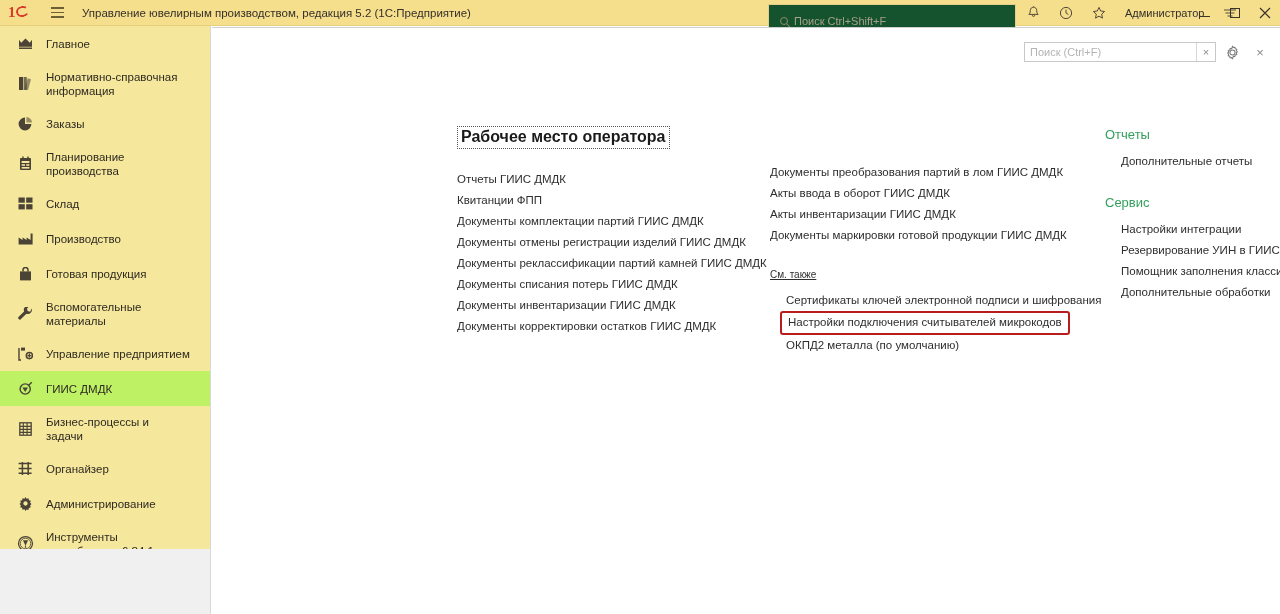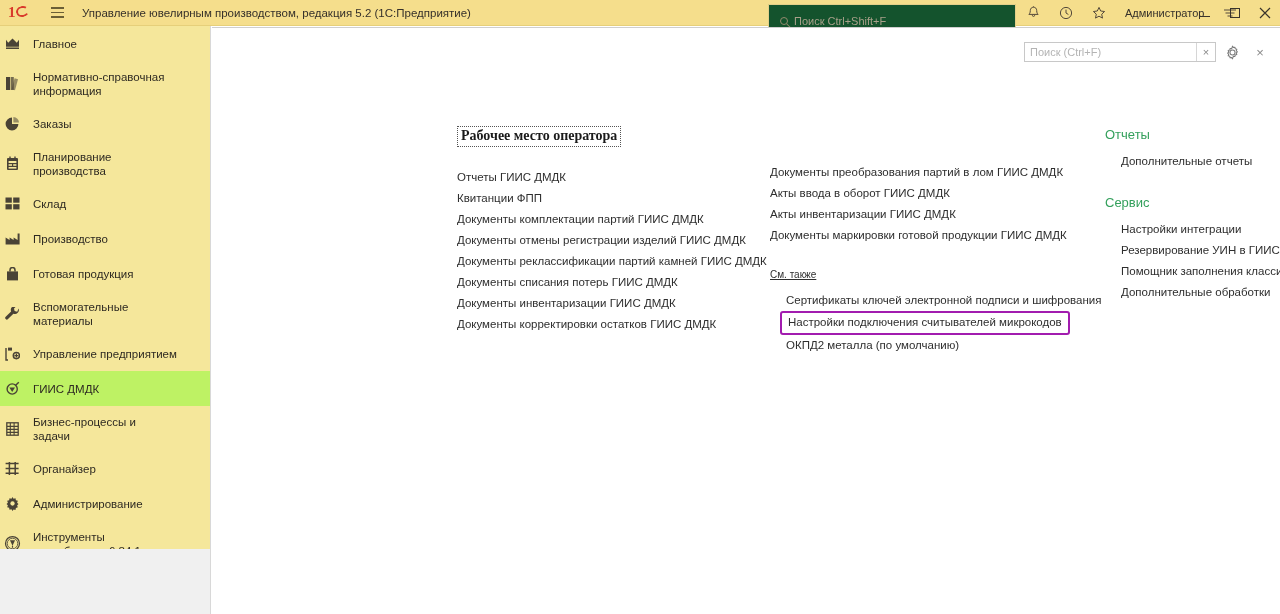--- a/index.html
+++ b/index.html
@@ -87,21 +87,21 @@
   
   #sidebar {
     position: absolute; left: 0; top: 26px;
     width: 211px; height: 523px;
     background: #f5e79b;
     border-right: 1px solid #d8d8d8;
     overflow: hidden;
   }
   .navitem {
     position: relative; display: flex; align-items: center;
-    padding-left: 1px; min-height: 35px; cursor: pointer;
+    padding-left: 14px; min-height: 35px; cursor: pointer;
   }
   .navitem.twoline { min-height: 45px; align-items: center; }
   .navitem.selected { background: #bef264; }
   .navicon {
     width: 22px; flex: 0 0 22px; display: flex;
     align-items: center; justify-content: center;
     color: #4a4336; margin-right: 10px;
   }
   .navicon svg { display: block; }
   .navlabel {
@@ -149,41 +149,41 @@
   .tbtn2.close { font-size: 13px; color: #8a8a8a; }
 
   
   .col { position: absolute; top: 98px; }
   #col1 { left: 245px; width: 300px; }
   #col2 { left: 558px; width: 320px; margin-top: 36px; }
   #col3 { left: 893px; width: 340px; }
 
   .maincmd {
     display: inline-block;
-    font-size: 14px; font-weight: bold; color: #1a1a1a;
+    font-size: 16px; font-weight: bold; color: #1a1a1a;
     border: 1px dotted #555; padding: 1px 3px 2px 3px;
-    margin-bottom: 20px; cursor: pointer; font-family: Liberation Serif, serif;
+    margin-bottom: 20px; cursor: pointer;
   }
   .lnk {
     display: block; font-size: 11.5px; color: #2e2e2e;
     line-height: 21px; white-space: nowrap; cursor: pointer;
   }
   .grphead {
     display: block; font-size: 13px; color: #34a05c;
     line-height: 18px; margin-bottom: 7px; white-space: nowrap;
   }
   .grphead.gap { margin-top: 22px; }
   .seealso {
     display: block; font-size: 10px; color: #2e2e2e;
     line-height: 18px; margin-top: 20px; margin-bottom: 6px; text-decoration: underline;
   }
   .indent { padding-left: 16px; }
   #c1list { margin-top: 0; }
   .hl {
-    border: 2px solid #a21caf; border-radius: 3px;
+    border: 2px solid #b91c1c; border-radius: 3px;
     display: inline-block; padding: 1px 6px 2px 6px;
     margin-left: -6px; line-height: 17px;
   }
 </style>
 </head>
 <body>
 
 <div id="titlebar">
   <div id="logo">
     <span class="one">1</span>

